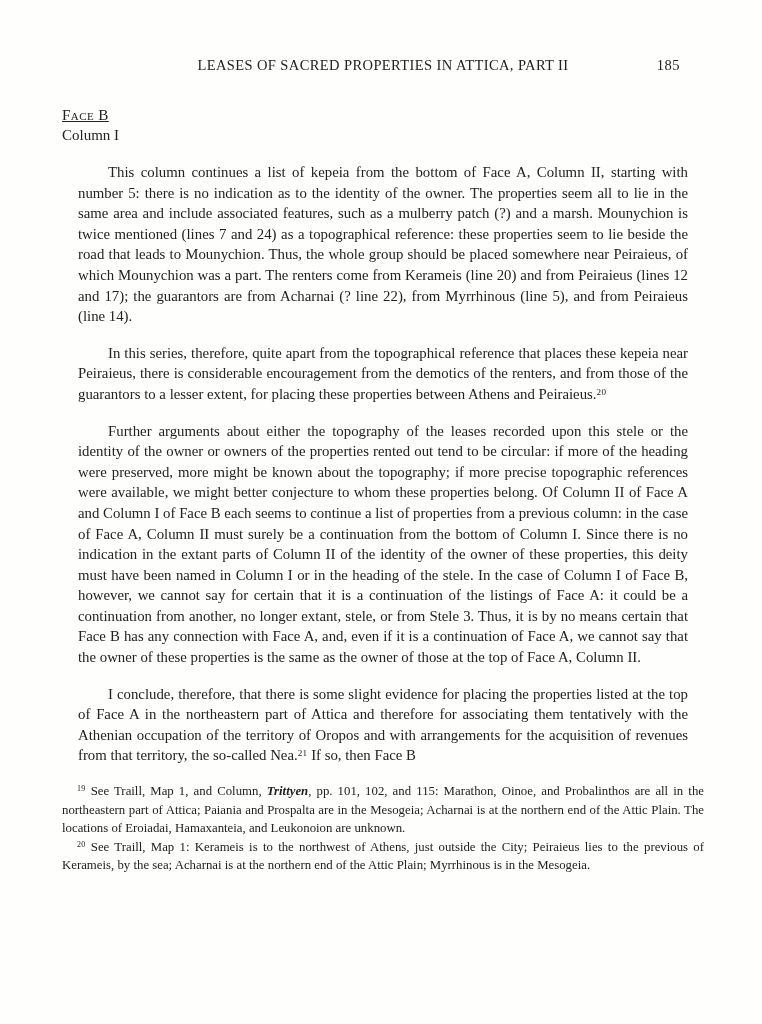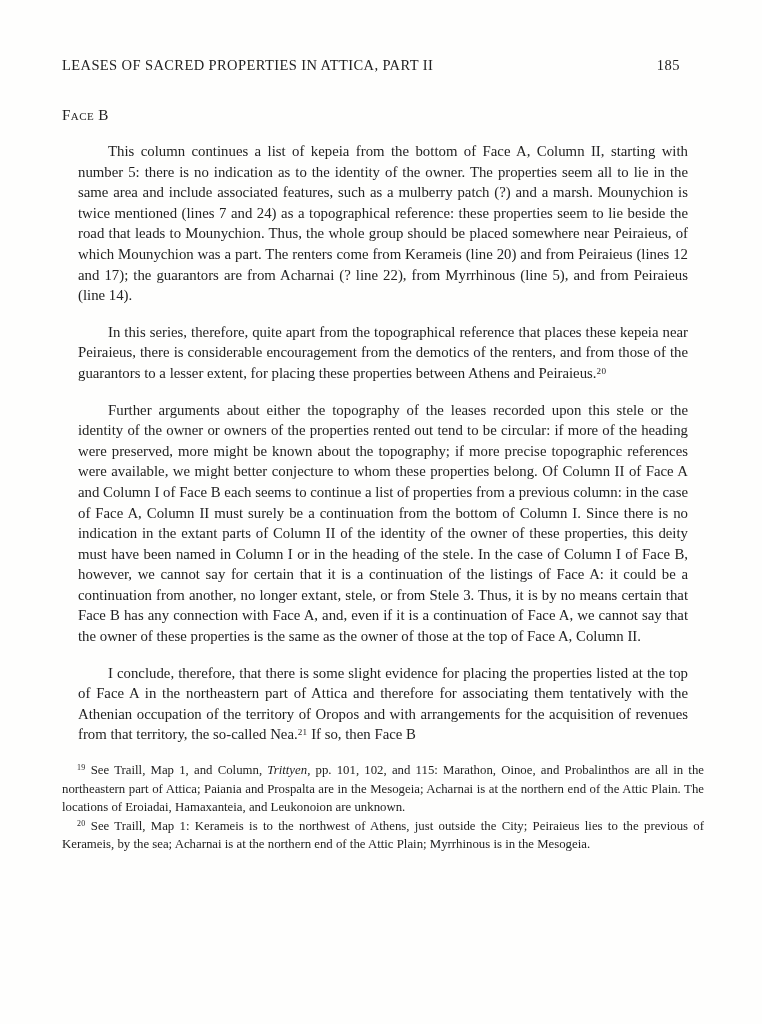--- a/index.html
+++ b/index.html
@@ -16,21 +16,21 @@
     font-family: "Liberation Serif", "DejaVu Serif", serif;
     box-sizing: border-box;
     padding: 57px 58px 0 62px;
     overflow: hidden;
   }
   .running-header {
     position: relative;
     height: 20px;
     font-size: 14.5px;
     letter-spacing: 0.4px;
-    text-align: left;
+    text-align: center;
     white-space: nowrap;
   }
   .running-head-title {
     display: inline-block;
   }
   .page-number {
     position: absolute;
     right: 24px;
     top: 0;
     letter-spacing: 0.5px;
@@ -48,20 +48,21 @@
     margin-top: 27px;
   }
   .face-heading {
     font-variant: small-caps;
     font-size: 15.2px;
     letter-spacing: 0.4px;
     font-weight: normal;
     margin: 0;
     line-height: 21px;
     text-align: left;
+    text-decoration: underline;
   }
   .column-heading {
     font-size: 15px;
     font-weight: normal;
     margin: 0;
     line-height: 21px;
     text-align: left;
   }
   .para {
     margin: 16px;
@@ -80,37 +81,39 @@
     font-size: 12.8px;
     line-height: 18.5px;
     text-align: justify;
   }
   .footnote {
     margin: 0;
     text-indent: 15px;
   }
   em {
     font-style: italic;
+    font-weight: bold;
   }
 </style>
 </head>
 <body>
 
 <div class="page">
 
   <div class="running-header">
     <span class="running-head-title">LEASES OF SACRED PROPERTIES IN ATTICA, PART II</span>
     <span class="page-number">185</span>
   </div>
 
   <div class="body-text">
 
 
     <div class="section-headings">
       <h2 class="face-heading">Face B</h2>
+      <h3 class="column-heading">Column I</h3>
     </div>
 
     <p class="para"><span>This column continues a list of kepeia from the bottom of Face A, Column II, starting with number 5: there is no indication as to the identity of the owner. The properties seem all to lie in the same area and include associated features, such as a mulberry patch (?) and a marsh. Mounychion is twice mentioned (lines 7 and 24) as a topographical reference: these properties seem to lie beside the road that leads to Mounychion. Thus, the whole group should be placed somewhere near Peiraieus, of which Mounychion was a part. The renters come from Kerameis (line 20) and from Peiraieus (lines 12 and 17); the guarantors are from Acharnai (? line 22), from Myrrhinous (line 5), and from Peiraieus (line 14).</span></p>
     <p class="para"><span>In this series, therefore, quite apart from the topographical reference that places these kepeia near Peiraieus, there is considerable encouragement from the demotics of the renters, and from those of the guarantors to a lesser extent, for placing these properties between Athens and Peiraieus.</span><sup>20</sup></p>
     <p class="para"><span>Further arguments about either the topography of the leases recorded upon this stele or the identity of the owner or owners of the properties rented out tend to be circular: if more of the heading were preserved, more might be known about the topography; if more precise topographic references were available, we might better conjecture to whom these properties belong. Of Column II of Face A and Column I of Face B each seems to continue a list of properties from a previous column: in the case of Face A, Column II must surely be a continuation from the bottom of Column I. Since there is no indication in the extant parts of Column II of the identity of the owner of these properties, this deity must have been named in Column I or in the heading of the stele. In the case of Column I of Face B, however, we cannot say for certain that it is a continuation of the listings of Face A: it could be a continuation from another, no longer extant, stele, or from Stele 3. Thus, it is by no means certain that Face B has any connection with Face A, and, even if it is a continuation of Face A, we cannot say that the owner of these properties is the same as the owner of those at the top of Face A, Column II.</span></p>
     <p class="para"><span>I conclude, therefore, that there is some slight evidence for placing the properties listed at the top of Face A in the northeastern part of Attica and therefore for associating them tentatively with the Athenian occupation of the territory of Oropos and with arrangements for the acquisition of revenues from that territory, the so-called Nea.</span><sup>21</sup><span> If so, then Face B</span></p>
 
     <div class="footnotes">
       <p class="footnote"><sup>19</sup><span> See Traill, Map 1, and Column, </span><em>Trittyen</em><span>, pp. 101, 102, and 115: Marathon, Oinoe, and Probalinthos are all in the northeastern part of Attica; Paiania and Prospalta are in the Mesogeia; Acharnai is at the northern end of the Attic Plain. The locations of Eroiadai, Hamaxanteia, and Leukonoion are unknown.</span></p>
       <p class="footnote"><sup>20</sup><span> See Traill, Map 1: Kerameis is to the northwest of Athens, just outside the City; Peiraieus lies to the previous of Kerameis, by the sea; Acharnai is at the northern end of the Attic Plain; Myrrhinous is in the Mesogeia.</span></p>

